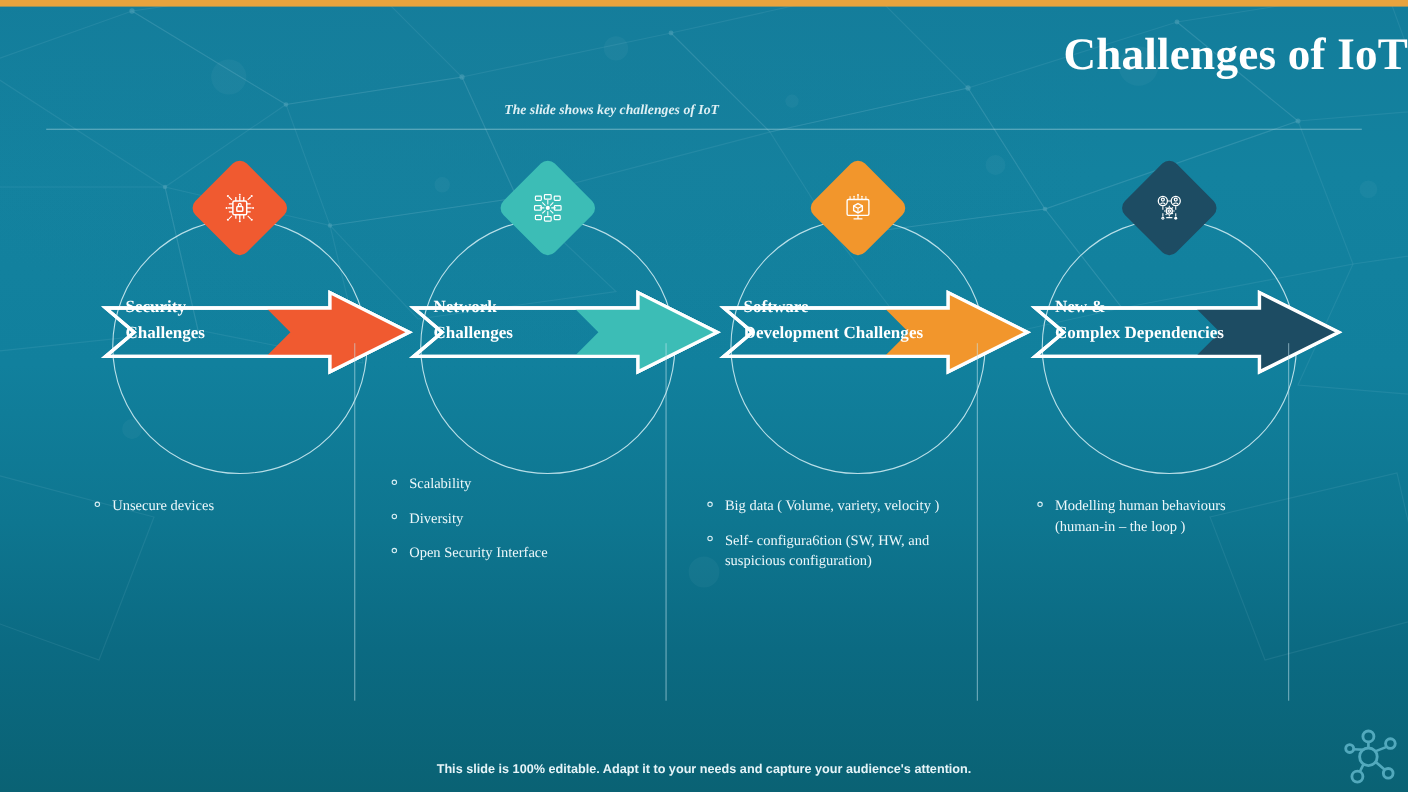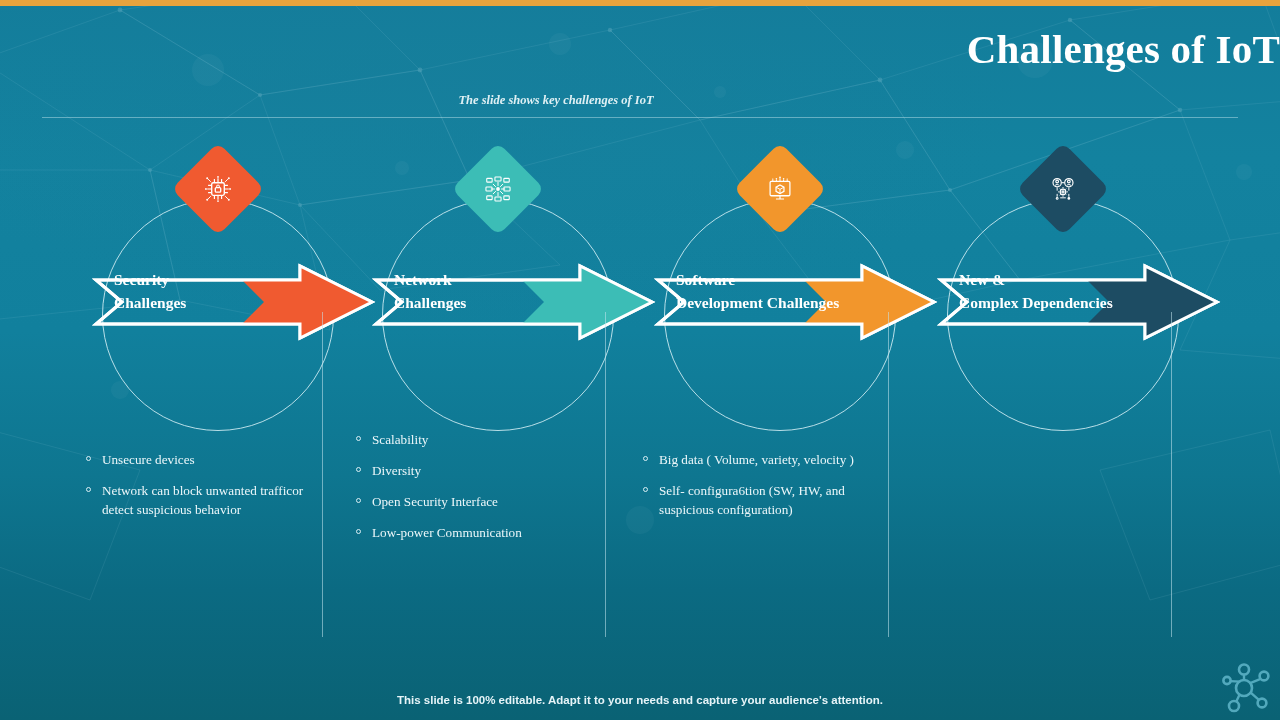--- a/index.html
+++ b/index.html
@@ -324,35 +324,36 @@
     </div>
   </div>
 
   <div class="vline" style="left:322px;top:312px;height:325px;"></div>
   <div class="vline" style="left:605px;top:312px;height:325px;"></div>
   <div class="vline" style="left:888px;top:312px;height:325px;"></div>
   <div class="vline" style="left:1171px;top:312px;height:325px;"></div>
 
   <div class="bullets" style="left:84px;top:450px;width:225px;">
     <div class="bi">Unsecure devices</div>
-    <div class="bi">Network can block unwanted trafficor detect suspicious behavior</div>
   </div>
 
   <div class="bullets" style="left:354px;top:430px;width:230px;">
     <div class="bi">Scalability</div>
     <div class="bi">Diversity</div>
     <div class="bi">Open Security Interface</div>
-    <div class="bi">Low-power Communication</div>
   </div>
 
   <div class="bullets" style="left:641px;top:450px;width:218px;">
     <div class="bi">Big data ( Volume, variety, velocity )</div>
     <div class="bi">Self- configura6tion (SW, HW, and suspicious configuration)</div>
   </div>
 
+  <div class="bullets" style="left:941px;top:450px;width:195px;">
+    <div class="bi">Modelling human behaviours (human-in – the loop )</div>
+  </div>
 
   <div class="footer">This slide is 100% editable.  Adapt it to your needs and capture your audience's attention.</div>
 
   <svg class="logo" viewBox="0 0 54 52" fill="none" stroke="#7fd4e8" stroke-width="2.6">
     <circle cx="26" cy="26" r="8"></circle>
     <circle cx="26" cy="7.5" r="5"></circle>
     <circle cx="9" cy="18.5" r="3.6"></circle>
     <circle cx="46" cy="14" r="4.4"></circle>
     <circle cx="16" cy="44" r="5"></circle>
     <circle cx="44" cy="41" r="4.4"></circle>

